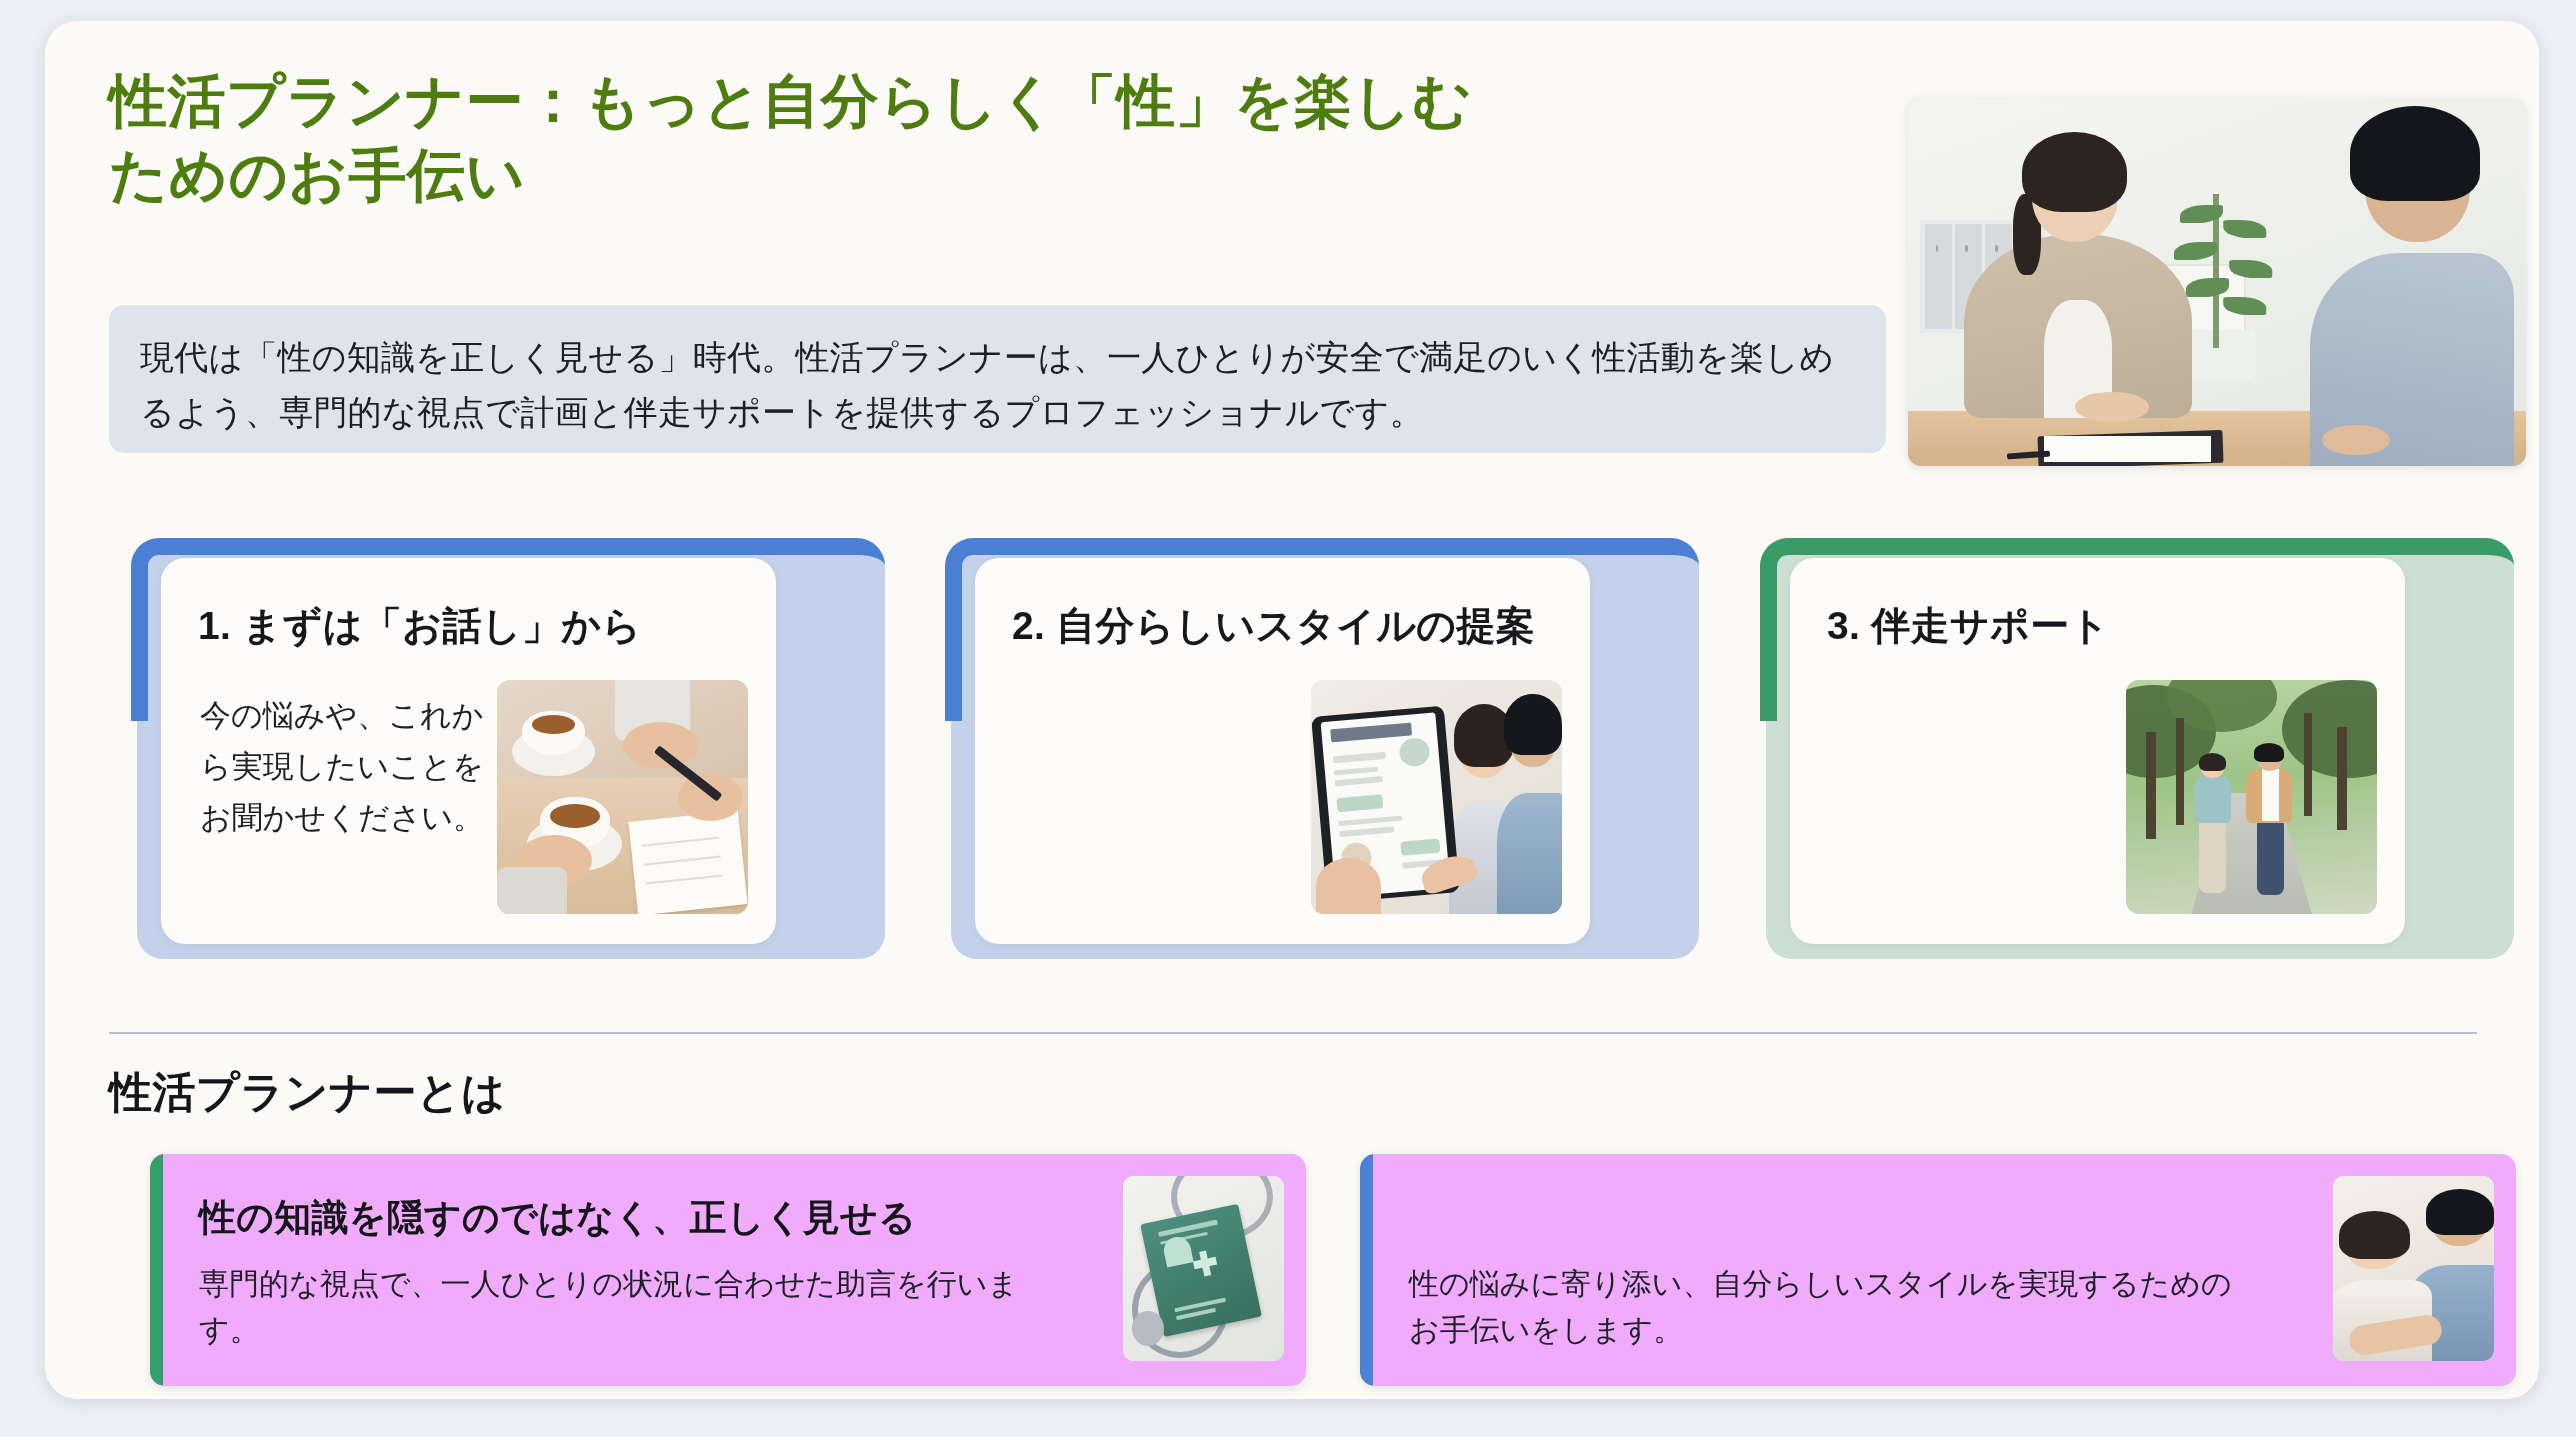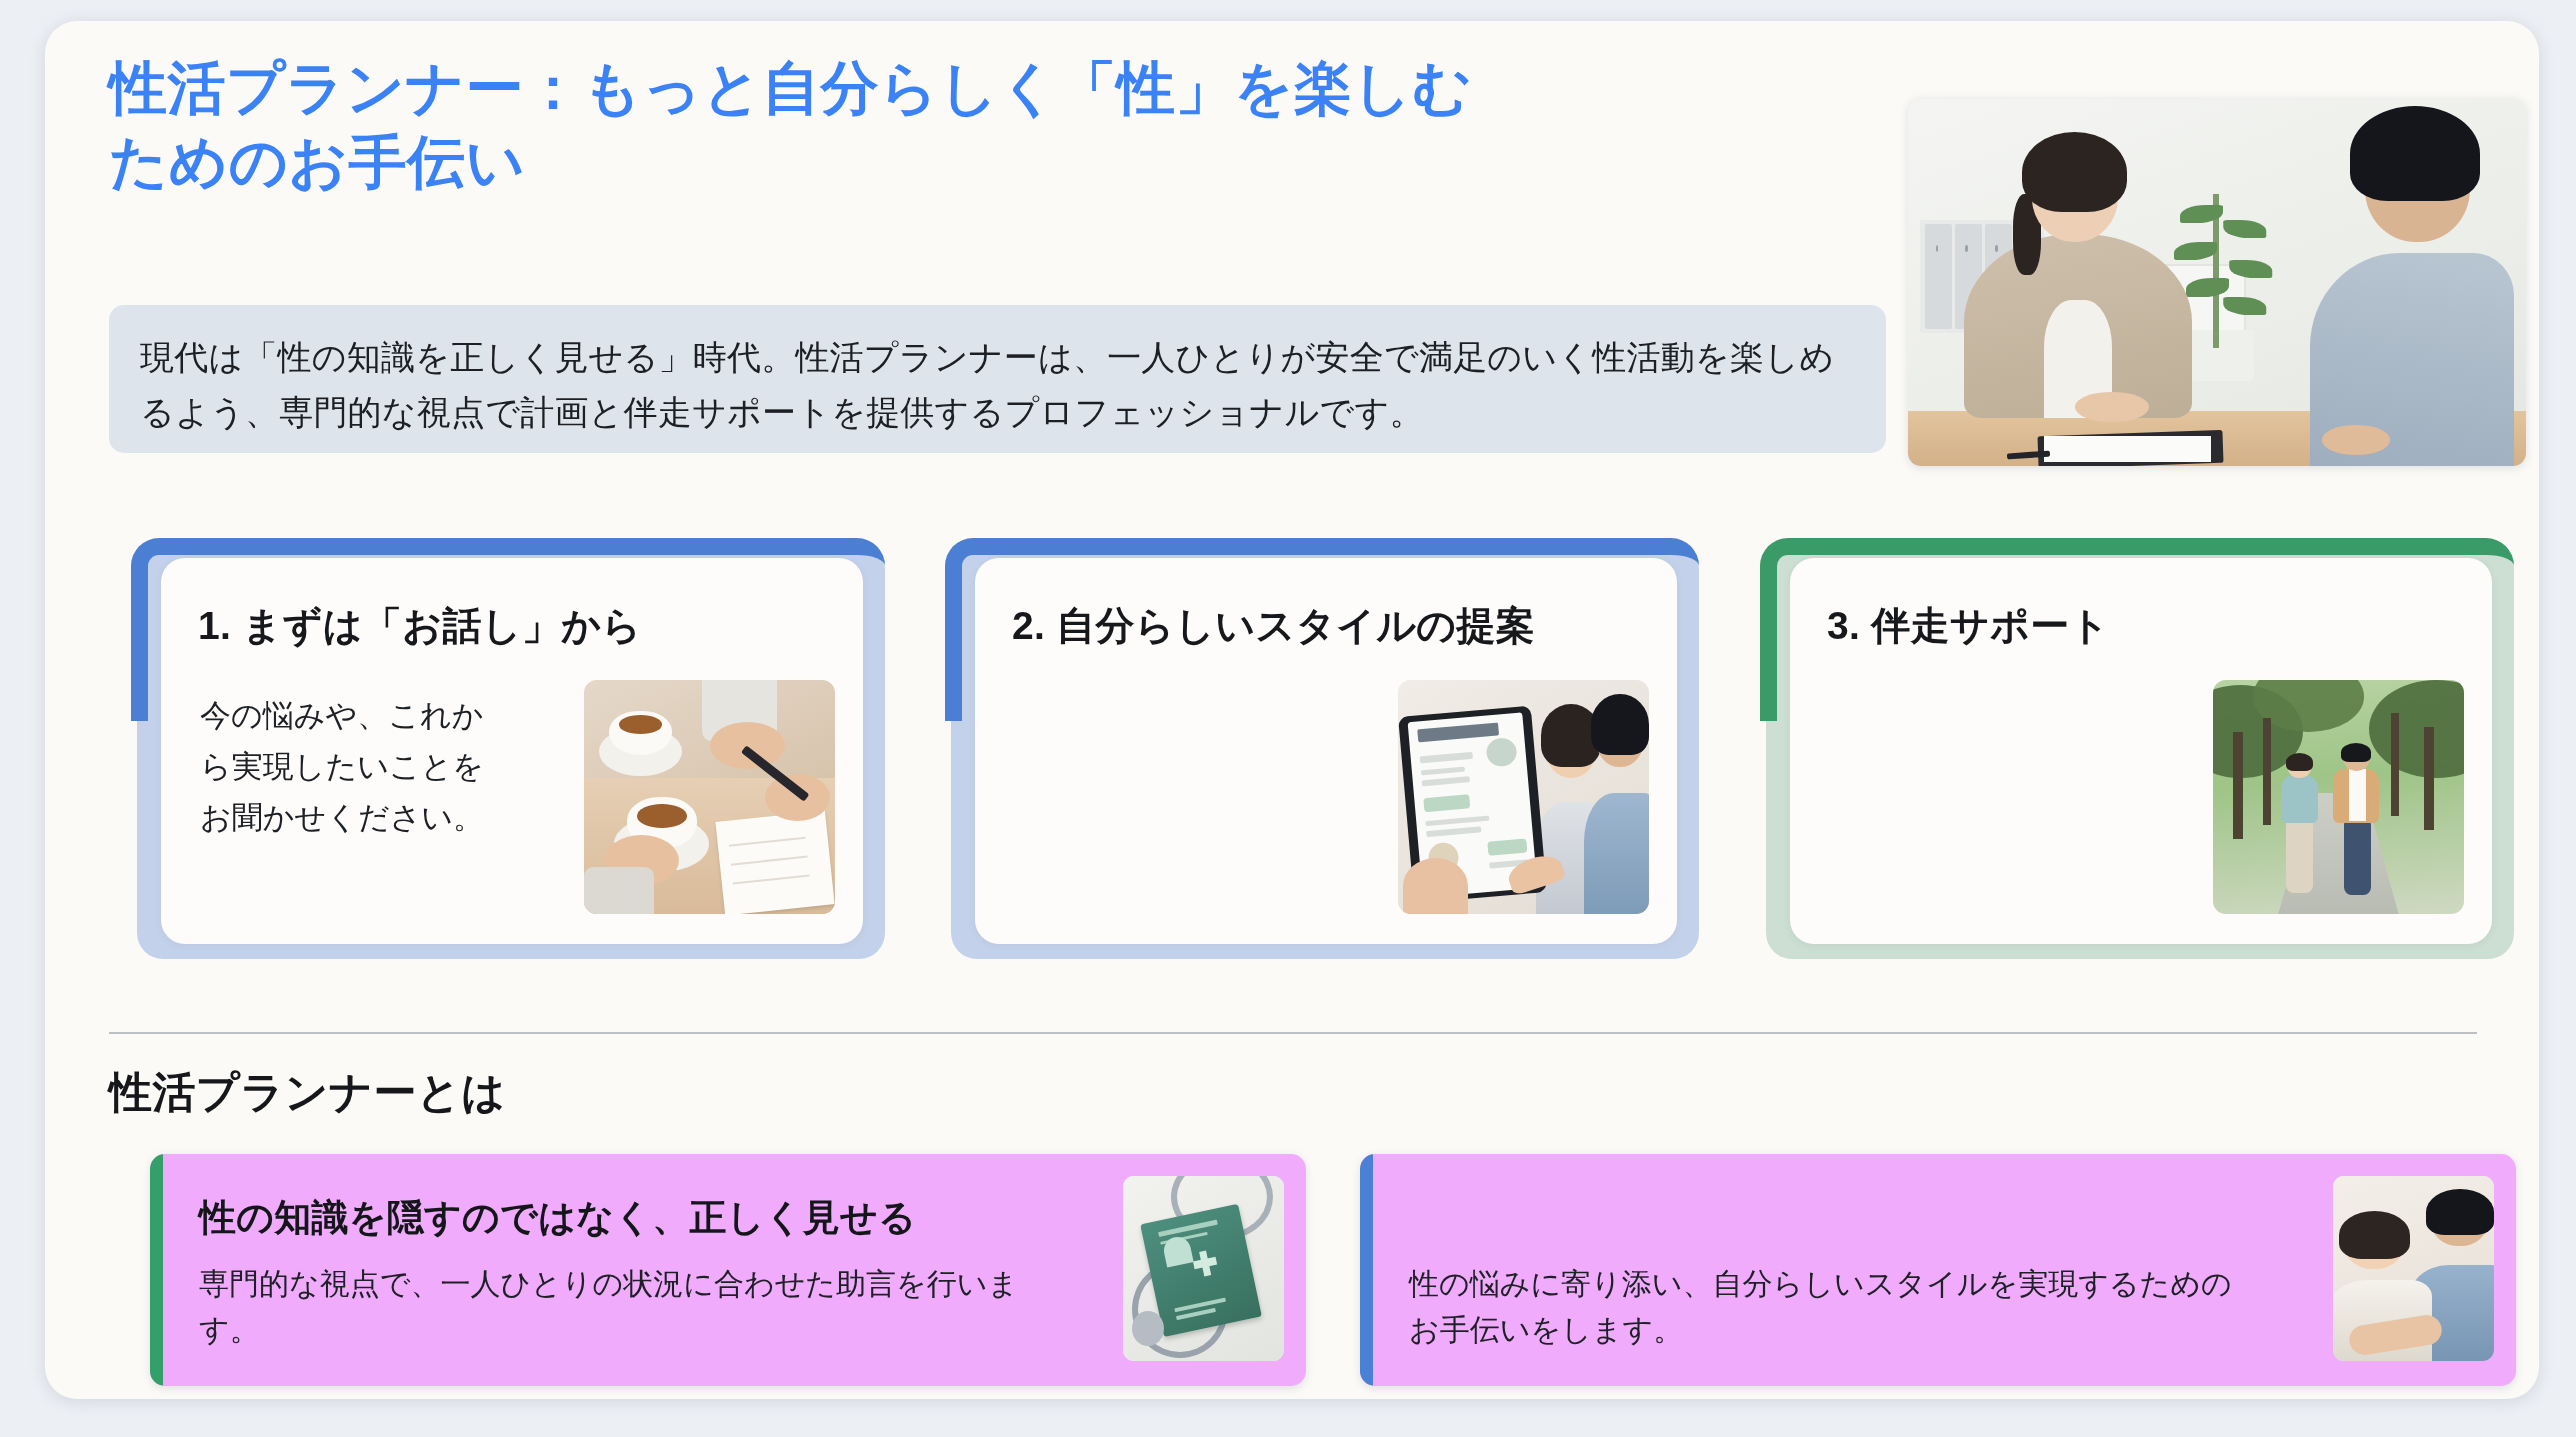--- a/index.html
+++ b/index.html
@@ -31,27 +31,27 @@
   
   #header {
     position: absolute;
     left: 0; top: 0;
     width: 2494px;
     height: 468px;
   }
   #page-title {
     position: absolute;
     left: 64px;
-    top: 30px;
+    top: 43px;
     width: 1760px;
     font-size: 58px;
     font-weight: bold;
     line-height: 1.28;
     letter-spacing: 0.5px;
-    color: #3b82f6;
+    color: #4d7c0f;
     white-space: pre-line;
   }
   #lead-box {
     position: absolute;
     left: 64px;
     top: 284px;
     width: 1777px;
     height: 148px;
     background: #dee4eb;
     border-radius: 15px;
@@ -111,21 +111,21 @@
     border-radius: 26px;
     box-sizing: border-box;
   }
   .step-halo.blue  { background: #c3d2ea; }
   .step-halo.green { background: #ccdfd2; }
 
   .step-body {
     position: absolute;
     left: 30px;
     top: 20.6px;
-    width: 702px;
+    width: 615px;
     height: 386px;
     background: #fdfcfa;
     border-radius: 24px;
     box-shadow: 0 1.9px 7.5px rgba(120,130,145,.12);
     overflow: hidden;
   }
   .step-heading {
     position: absolute;
     left: 37px;
     top: 41px;

